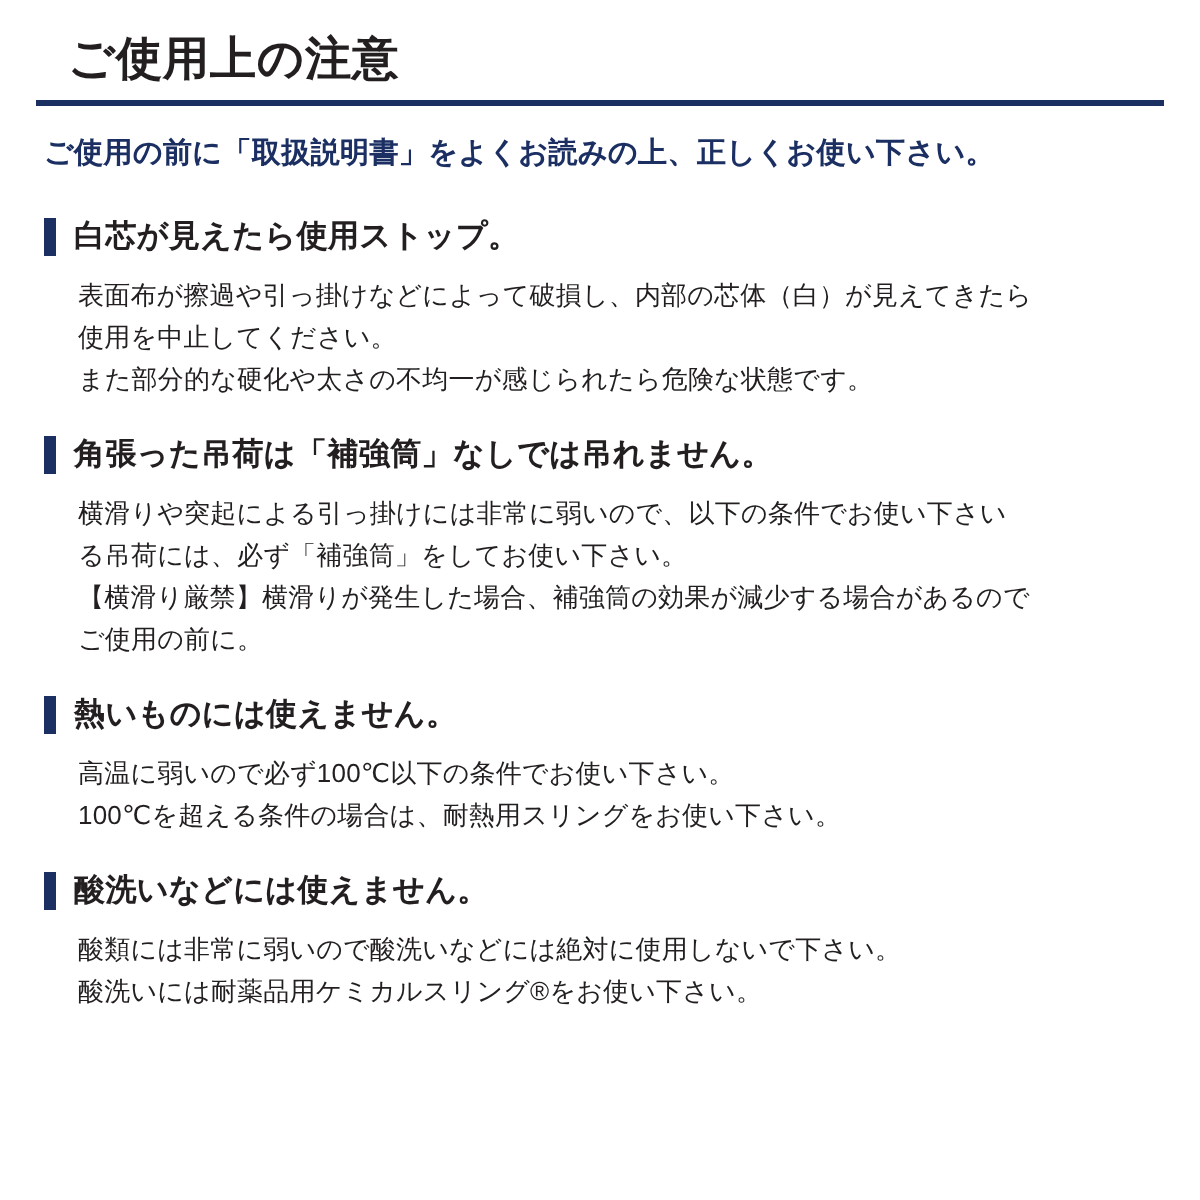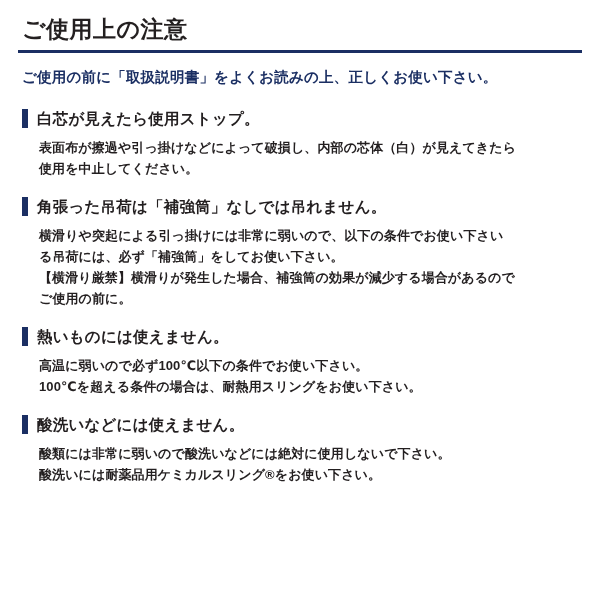--- a/index.html
+++ b/index.html
@@ -21,20 +21,21 @@
     box-sizing: border-box;
     padding: 0;
   }
   .page-title {
     font-size: 23px;
     font-weight: bold;
     color: #231f20;
     letter-spacing: 0.5px;
     padding: 16px 0 6px 22px;
     line-height: 1.2;
+    margin-left: 12px;
   }
   .title-rule {
     height: 3px;
     background: #1b2f63;
     margin: 0 18px 0 18px;
   }
   .lead {
     color: #1b2f63;
     font-size: 14.5px;
     font-weight: bold;
@@ -67,40 +68,40 @@
   }
   .section-body {
     margin: 9px 0 0 17px;
     font-size: 13px;
     line-height: 1.62;
     color: #231f20;
     letter-spacing: 0.1px;
   }
   .section-body div {
     white-space: nowrap;
-    font-weight: bold;
   }
 </style>
 </head>
 <body>
 
 <div class="page">
 
   <div class="page-title">ご使用上の注意</div>
   <div class="title-rule"></div>
   <div class="lead">ご使用の前に「取扱説明書」をよくお読みの上、正しくお使い下さい。</div>
 
   <div class="section">
     <div class="section-head">
       <div class="bar"></div>
       <div class="section-title">白芯が見えたら使用ストップ。</div>
     </div>
     <div class="section-body">
       <div>表面布が擦過や引っ掛けなどによって破損し、内部の芯体（白）が見えてきたら</div>
       <div>使用を中止してください。</div>
+      <div>また部分的な硬化や太さの不均一が感じられたら危険な状態です。</div>
     </div>
   </div>
 
   <div class="section">
     <div class="section-head">
       <div class="bar"></div>
       <div class="section-title">角張った吊荷は「補強筒」なしでは吊れません。</div>
     </div>
     <div class="section-body">
       <div>横滑りや突起による引っ掛けには非常に弱いので、以下の条件でお使い下さい</div>

